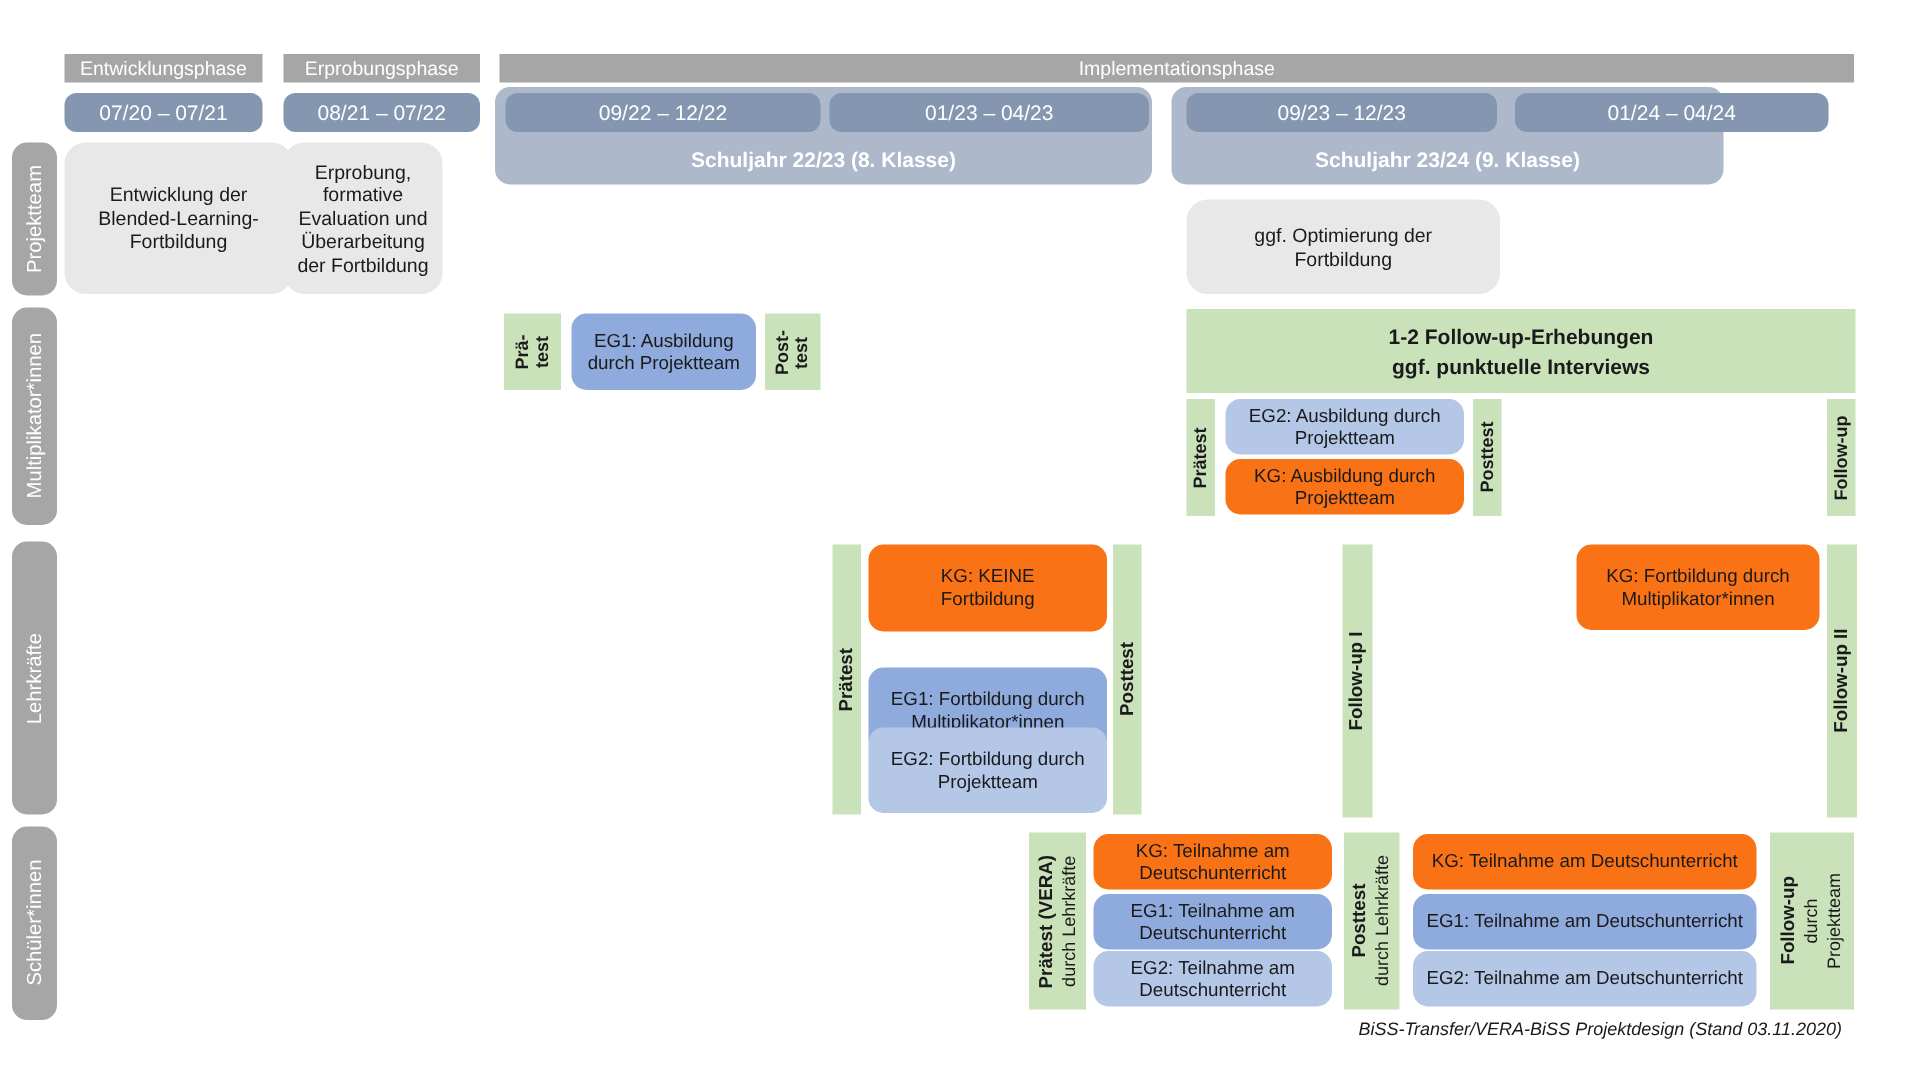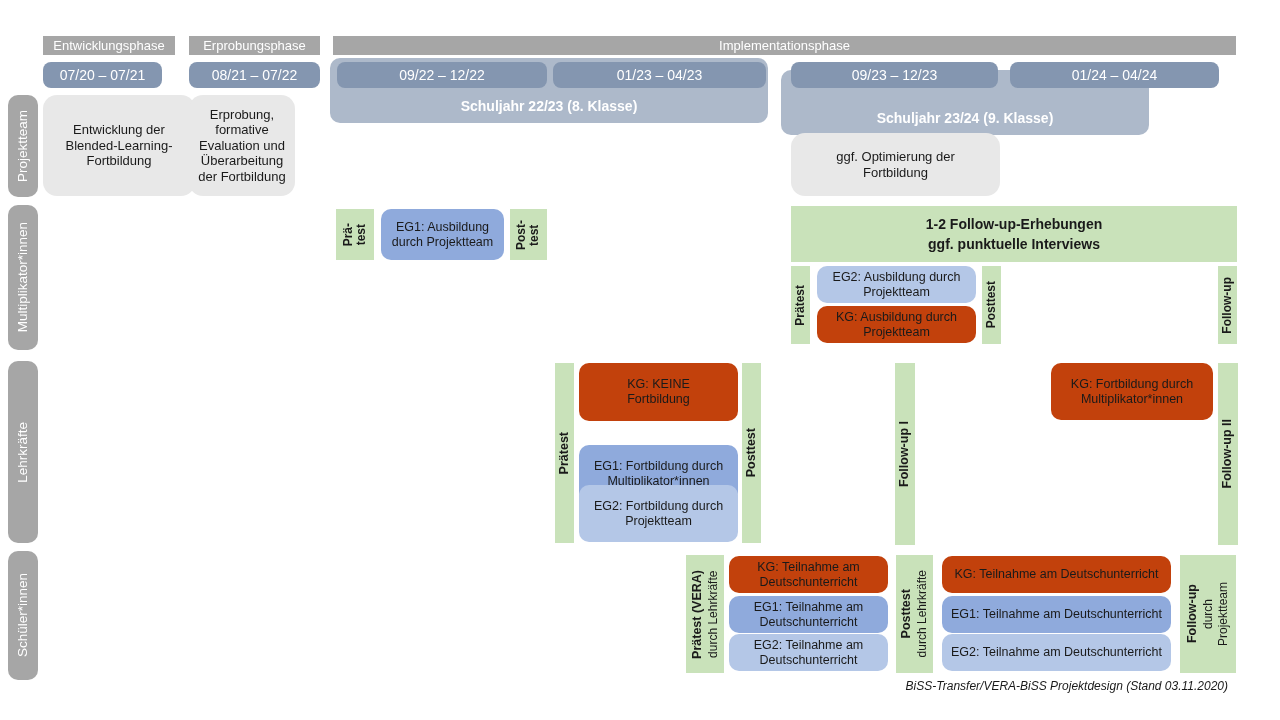--- a/index.html
+++ b/index.html
@@ -8,41 +8,41 @@
   .abs{position:absolute;box-sizing:border-box;}
   .ctr{display:flex;align-items:center;justify-content:center;text-align:center;}
   .phasebar{background:#a6a6a6;color:#fff;font-size:13px;}
   .datebar{background:#8496b0;color:#fff;font-size:14px;border-radius:8px;}
   .syear{background:#adb9ca;border-radius:10px;color:#fff;font-weight:bold;font-size:14px;
          display:flex;align-items:flex-end;justify-content:center;padding-bottom:9px;}
   .rail{background:#a6a6a6;border-radius:10px;color:#fff;font-size:13.5px;}
   .box{border-radius:10px;font-size:12.5px;line-height:1.2;padding:4px 8px;}
   .bigr{border-radius:14px;font-size:13px;}
   .graybox{background:#e8e8e8;}
-  .kg{background:#c2410c;}
+  .kg{background:#f97316;}
   .eg1{background:#8faadc;}
   .eg2{background:#b4c7e7;}
   .green{background:#c9e2ba;}
   .pre{white-space:pre-line;}
   .bold{font-weight:bold;}
   .vtext{writing-mode:vertical-rl;transform:rotate(180deg);text-align:center;line-height:1.25;}
   .vtext span{display:block;}
   .vsm{font-size:12px;font-weight:bold;line-height:1.1;}
   .vmd{font-size:12.5px;font-weight:bold;}
   .fubox{font-size:14px;font-weight:bold;line-height:1.45;}
   .padlg{padding:4px 24px;}
   .caption{font-style:italic;font-size:12px;color:#1a1a1a;text-align:center;}
 
   
   #phase1{left:43px;top:36px;width:132px;height:19px;}
   #phase2{left:189px;top:36px;width:131px;height:19px;}
   #phase3{left:333px;top:36px;width:903px;height:19px;}
   #sy1{left:330px;top:58px;width:438px;height:65px;}
-  #sy2{left:781px;top:70px;width:368px;height:65px;}
-  #d1{left:43px;top:62px;width:119px;height:26px;}
+  #sy2{left:781px;top:58px;width:368px;height:65px;}
+  #d1{left:43px;top:62px;width:132px;height:26px;}
   #d2{left:189px;top:62px;width:131px;height:26px;}
   #d3{left:337px;top:62px;width:210px;height:26px;}
   #d4{left:553px;top:62px;width:213px;height:26px;}
   #d5{left:791px;top:62px;width:207px;height:26px;}
   #d6{left:1010px;top:62px;width:209px;height:26px;}
   
   #rail1{left:8px;top:95px;width:30px;height:102px;}
   #rail2{left:8px;top:205px;width:30px;height:145px;}
   #rail3{left:8px;top:361px;width:30px;height:182px;}
   #rail4{left:8px;top:551px;width:30px;height:129px;}

